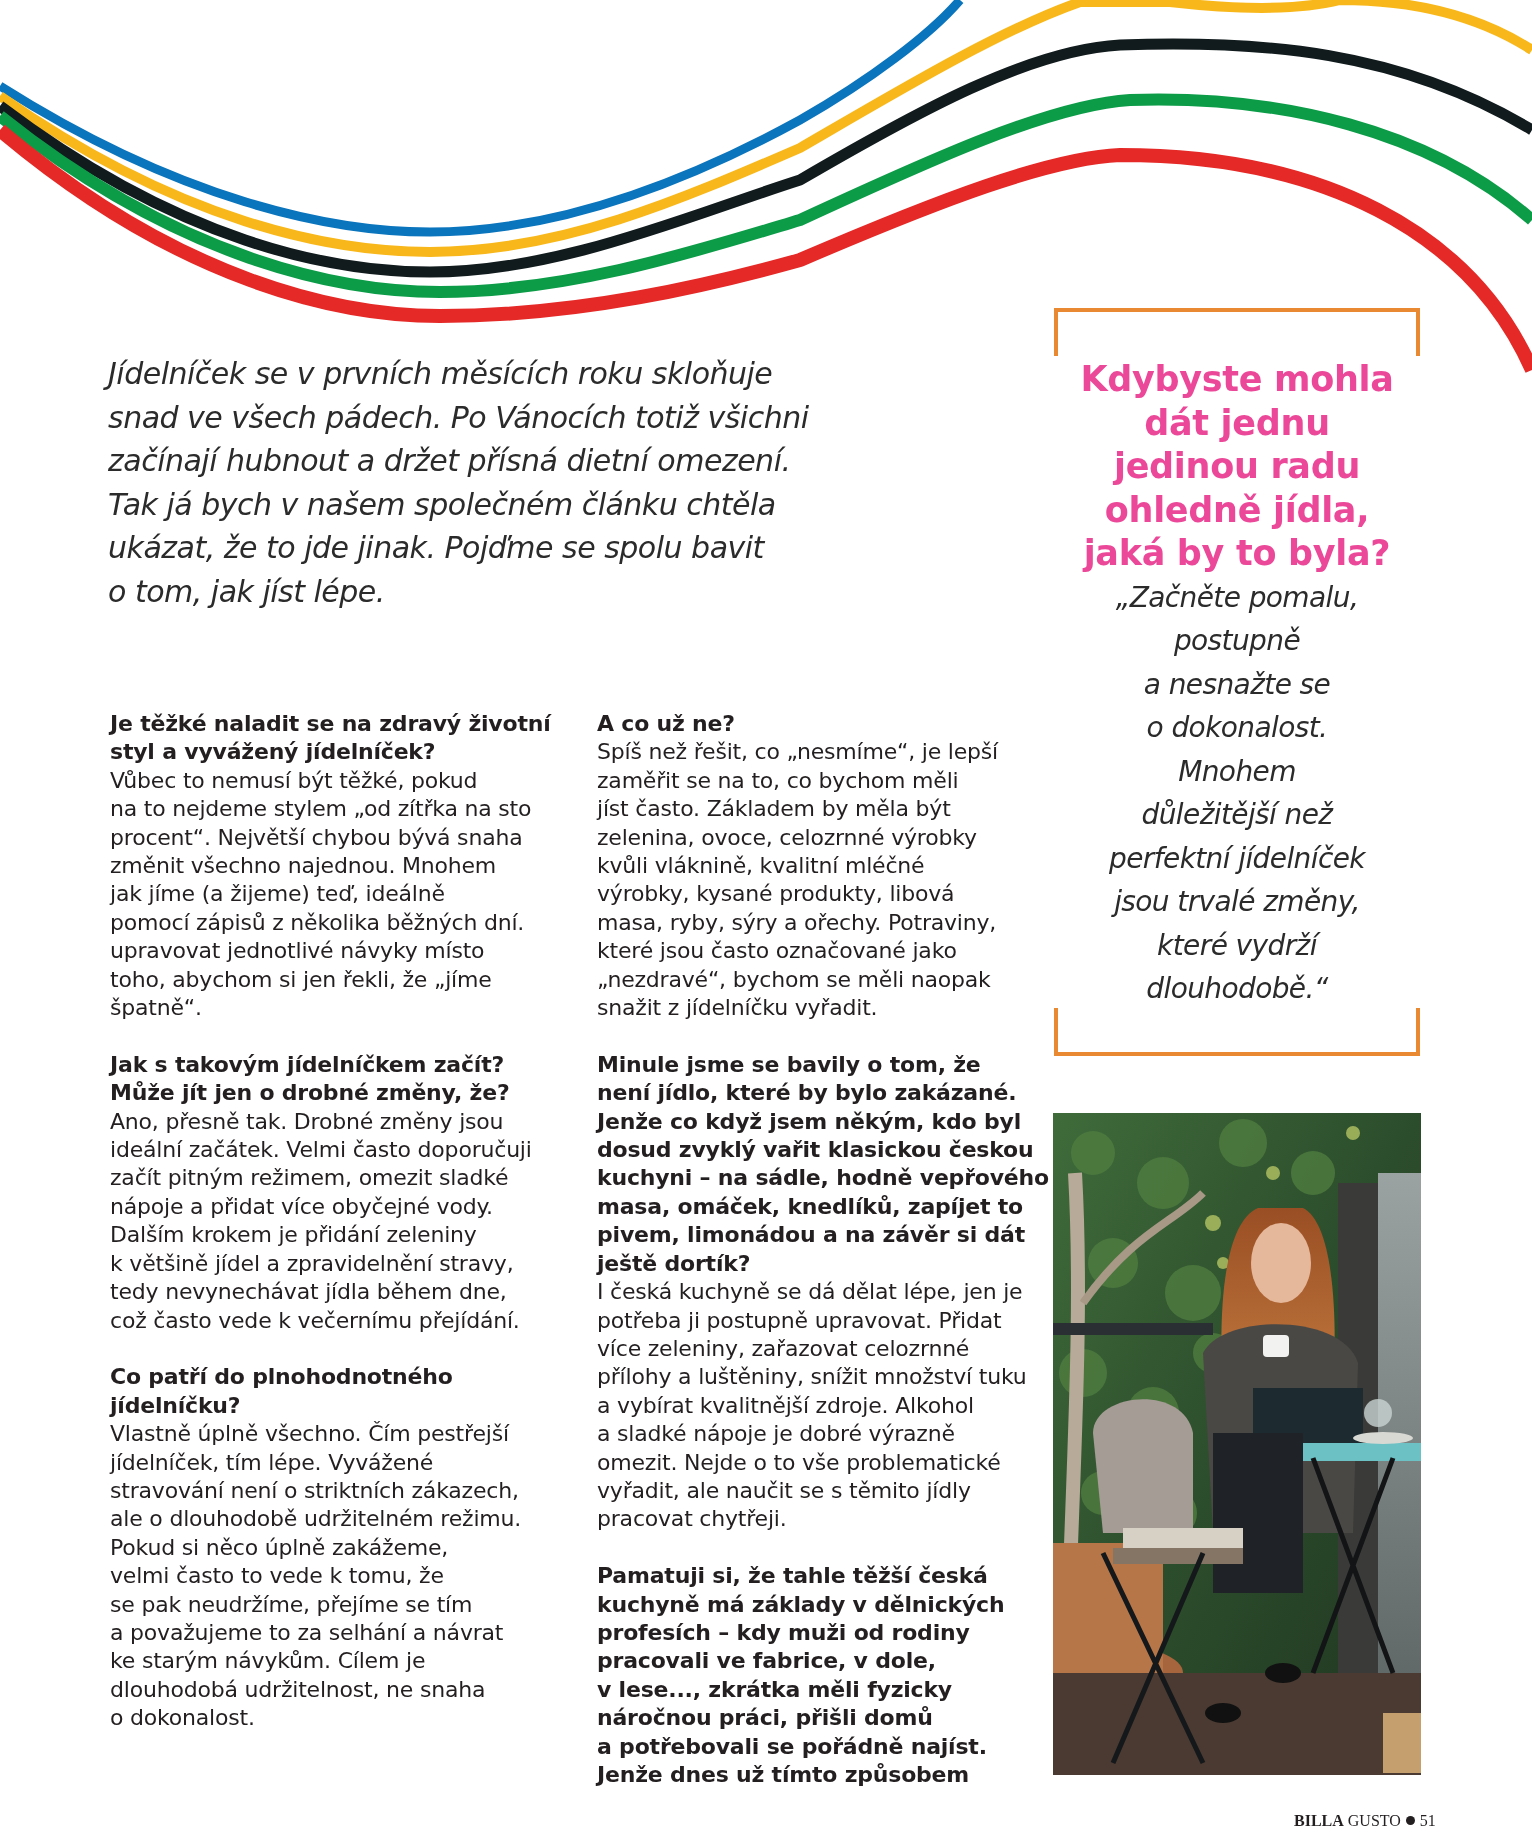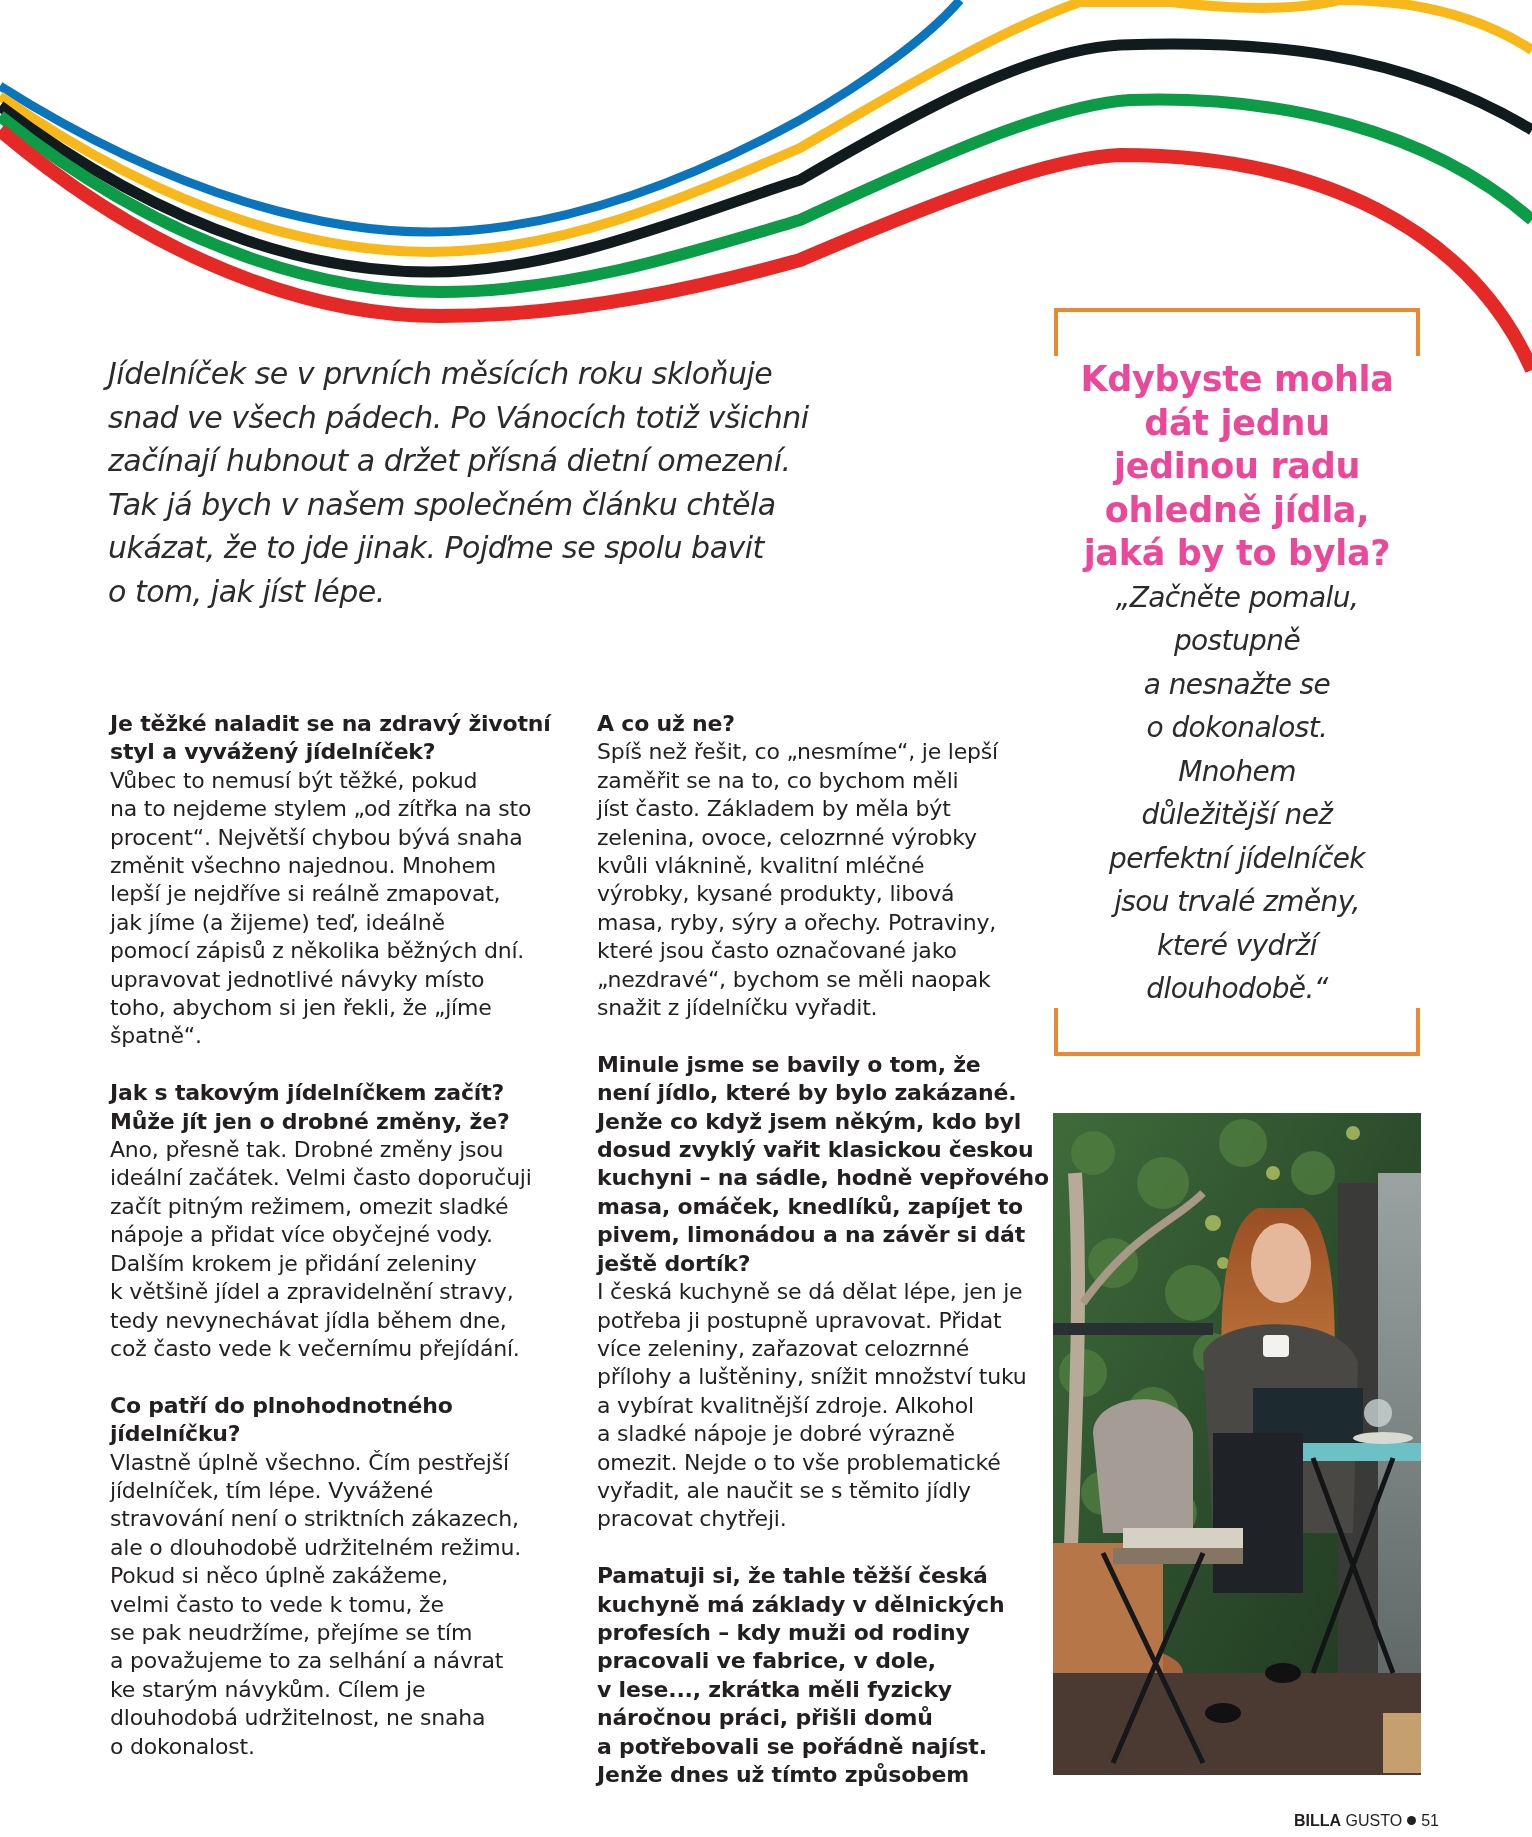--- a/index.html
+++ b/index.html
@@ -15,21 +15,21 @@
   .col .q { font-weight: bold; }
   .quote-box { position: absolute; left: 1054px; top: 308px; width: 366px; height: 750px; }
   .bracket { position: absolute; left: 0; width: 366px; height: 48px; border-color: #e98a33; border-style: solid; box-sizing: border-box; }
   .bracket.top { top: 0; border-width: 4px 4px 0 4px; }
   .bracket.bottom { top: 700px; border-width: 0 4px 4px 4px; }
   .quote-text { position: absolute; left: 0; top: 50px; width: 366px; text-align: center; }
   .quote-q { font-family: "DejaVu Sans", sans-serif; font-size: 35px; line-height: 43.5px; font-weight: 600; color: #ec4899; letter-spacing: -0.3px; }
   .quote-a { font-family: "DejaVu Sans", sans-serif; font-style: italic; font-weight: 300; font-size: 28px; line-height: 43.5px; color: #2b2b2b; letter-spacing: -0.6px; }
   .quote-text span { display: block; white-space: nowrap; }
   .photo { position: absolute; left: 1053px; top: 1113px; width: 368px; height: 662px; overflow: hidden; background: #2e3a2a; }
-  .footer { position: absolute; left: 1294px; top: 1812px; font-family: Liberation Sans, sans-serif; font-size: 16px; color: #231f20; white-space: nowrap; }
+  .footer { position: absolute; left: 1294px; top: 1812px; font-family: Liberation Serif, serif; font-size: 16px; color: #231f20; white-space: nowrap; }
   .footer .brand { font-weight: bold; }
   .footer .dot { display: inline-block; width: 9px; height: 9px; border-radius: 50%; background: #231f20; margin: 0 5px 1px 5px; }
 </style>
 </head>
 <body>
 
 <svg id="ribbons" viewBox="0 0 1532 380" xmlns="http://www.w3.org/2000/svg">
   <g fill="none" stroke-linecap="butt">
     <path d="M0,86 C180,200 330,232 430,232 C560,232 690,180 800,120 C870,80 930,35 960,0" stroke="#0a74bd" stroke-width="9"></path>
     <path d="M0,96 C180,222 330,252 430,252 C560,252 680,200 800,148 C900,90 1000,30 1080,2 L1170,2 C1240,10 1300,10 1340,0 C1400,0 1470,10 1532,50" stroke="#f8b81c" stroke-width="10"></path>
@@ -49,21 +49,20 @@
 </div>
 
 <div class="col c1" id="col1">
     <div class="block">
       <span class="line q">Je těžké naladit se na zdravý životní</span>
       <span class="line q">styl a vyvážený jídelníček?</span>
       <span class="line">Vůbec to nemusí být těžké, pokud</span>
       <span class="line">na to nejdeme stylem „od zítřka na sto</span>
       <span class="line">procent“. Největší chybou bývá snaha</span>
       <span class="line">změnit všechno najednou. Mnohem</span>
-      <span class="line">lepší je nejdříve si reálně zmapovat,</span>
       <span class="line">jak jíme (a žijeme) teď, ideálně</span>
       <span class="line">pomocí zápisů z několika běžných dní.</span>
       <span class="line">upravovat jednotlivé návyky místo</span>
       <span class="line">toho, abychom si jen řekli, že „jíme</span>
       <span class="line">špatně“.</span>
     </div>
     <div class="block">
       <span class="line q">Jak s takovým jídelníčkem začít?</span>
       <span class="line q">Může jít jen o drobné změny, že?</span>
       <span class="line">Ano, přesně tak. Drobné změny jsou</span>

